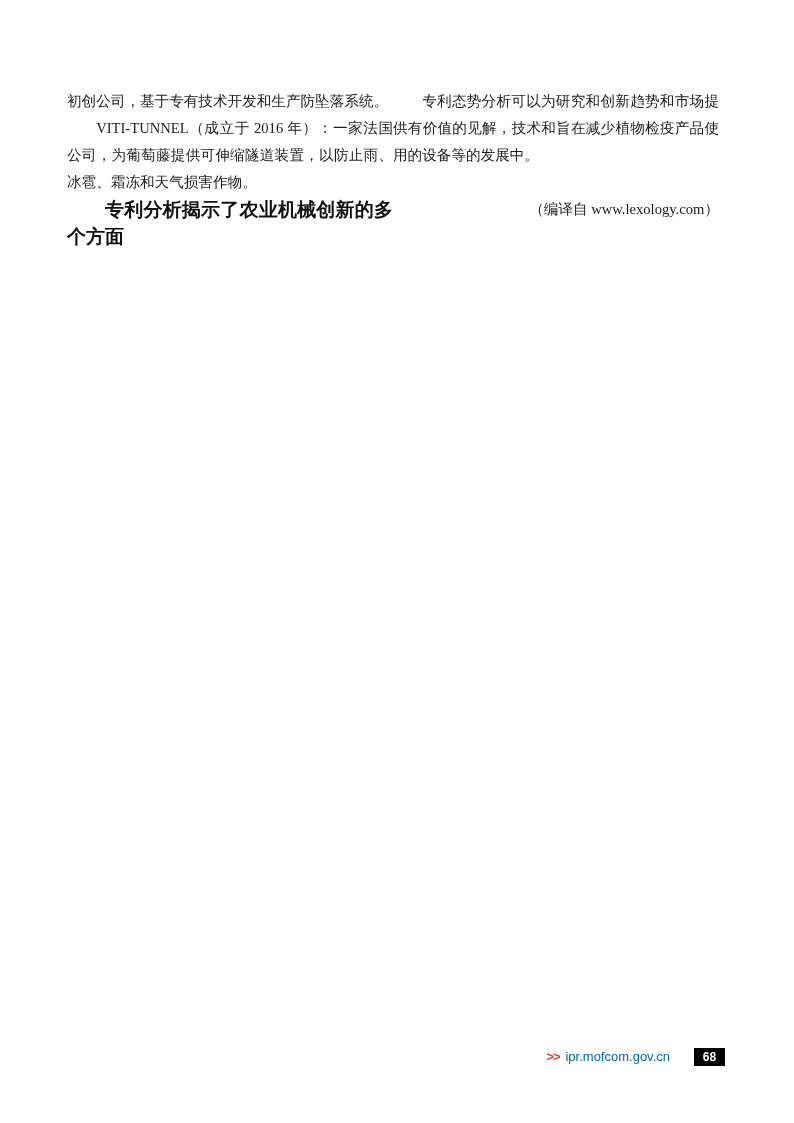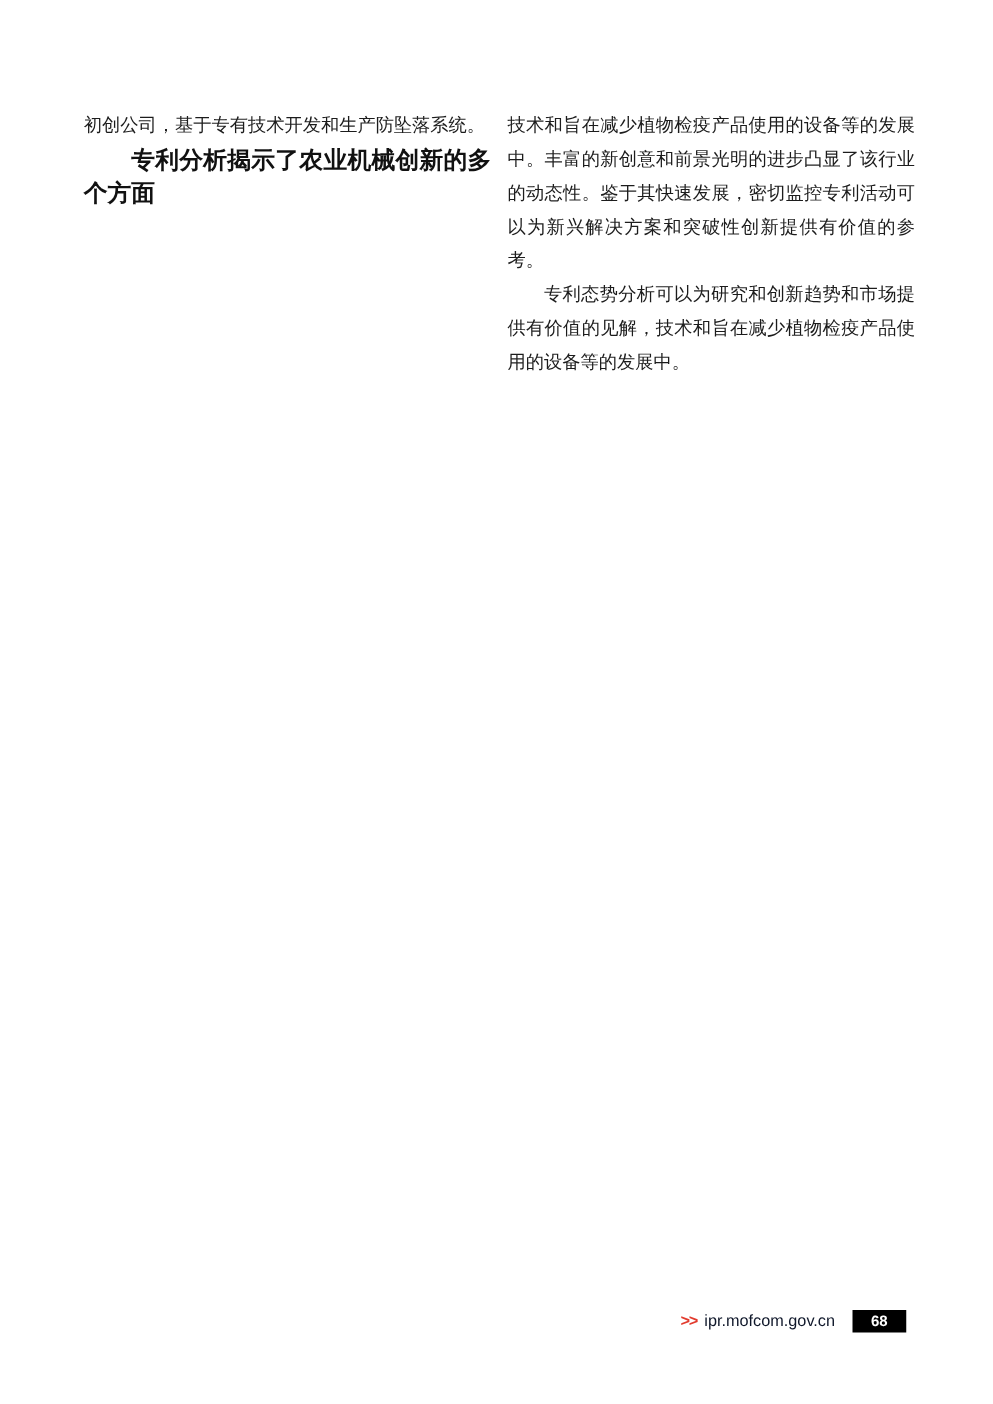--- a/index.html
+++ b/index.html
@@ -15,21 +15,20 @@
     overflow: hidden;
     font-family: "Liberation Serif", serif;
     color: #1c1c1c;
   }
   .content {
     position: absolute;
     top: 88px;
     left: 67px;
     width: 665px;
     display: flex;
-    gap: 13px;
   }
   .col {
     width: 326px;
     font-size: 14.6px;
     line-height: 27px;
     text-align: justify;
     text-justify: inter-ideograph;
   }
   .para {
     margin: 0;
@@ -63,52 +62,53 @@
   .chev {
     color: #e23b2e;
     font-weight: bold;
     font-style: italic;
     font-size: 13px;
     letter-spacing: -1px;
     margin-right: 6px;
     line-height: 18px;
   }
   .site {
-    color: #0f172a;
+    color: #0369a1;
     font-size: 13px;
     line-height: 18px;
   }
   .pagenum-box {
-    margin-left: 14px;
-    width: 43px;
+    margin-left: 24px;
+    width: 31px;
     height: 18px;
     background: #000000;
     color: #ffffff;
     font-size: 12px;
     font-weight: bold;
     display: flex;
     align-items: center;
     justify-content: center;
   }
 </style>
 </head>
 <body>
 
 <div class="page">
 
   <div class="content">
 
     <div class="col">
       <p class="para">初创公司，基于专有技术开发和生产防坠落系统。</p>
+      <p class="para indent">VITI-TUNNEL（成立于 2016 年）：一家法国公司，为葡萄藤提供可伸缩隧道装置，以防止雨、冰雹、霜冻和天气损害作物。</p>
       <h3 class="heading">专利分析揭示了农业机械创新的多个方面</h3>
     </div>
 
     <div class="col">
-      <p class="para">技术和旨在减少植物检疫产品使用的设备等的发展中。丰富的新创意和前景光明的进步凸显了该行业的动态性。鉴于其快速发展，密切监控专利活动可以为新兴解决方案和突破性创新提供有价值的参考。</p>
       <p class="para indent">专利态势分析可以为研究和创新趋势和市场提供有价值的见解，技术和旨在减少植物检疫产品使用的设备等的发展中。</p>
+      <p class="para source-line">（编译自 www.lexology.com）</p>
     </div>
 
   </div>
 
   <div class="footer">
     <span class="chev">&gt;&gt;</span>
     <span class="site">ipr.mofcom.gov.cn</span>
     <span class="pagenum-box">
         <span>68</span>
       </span>

